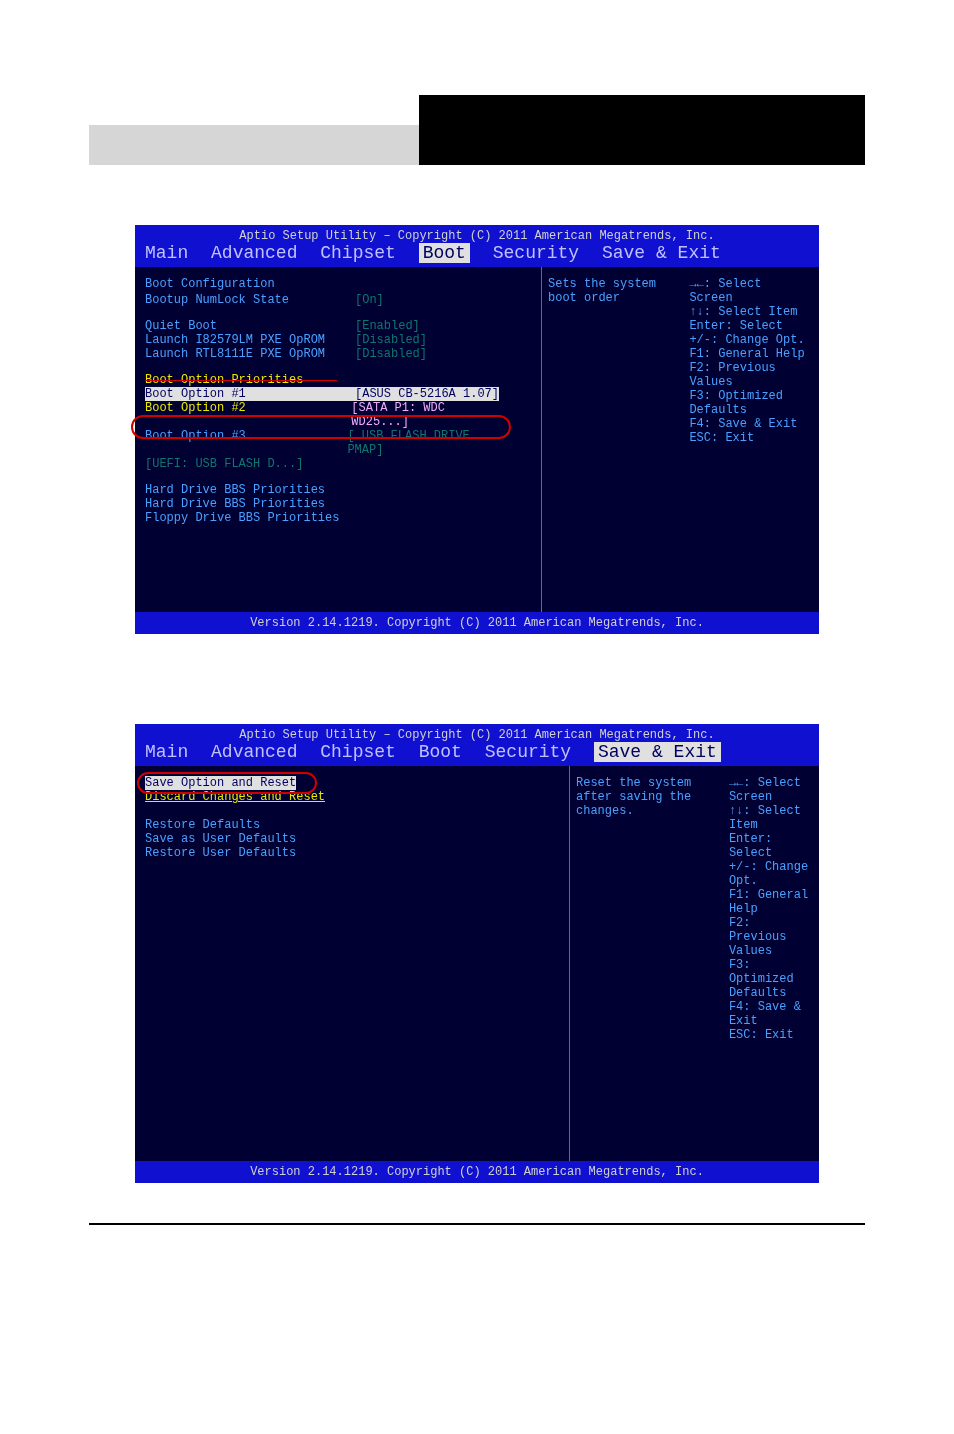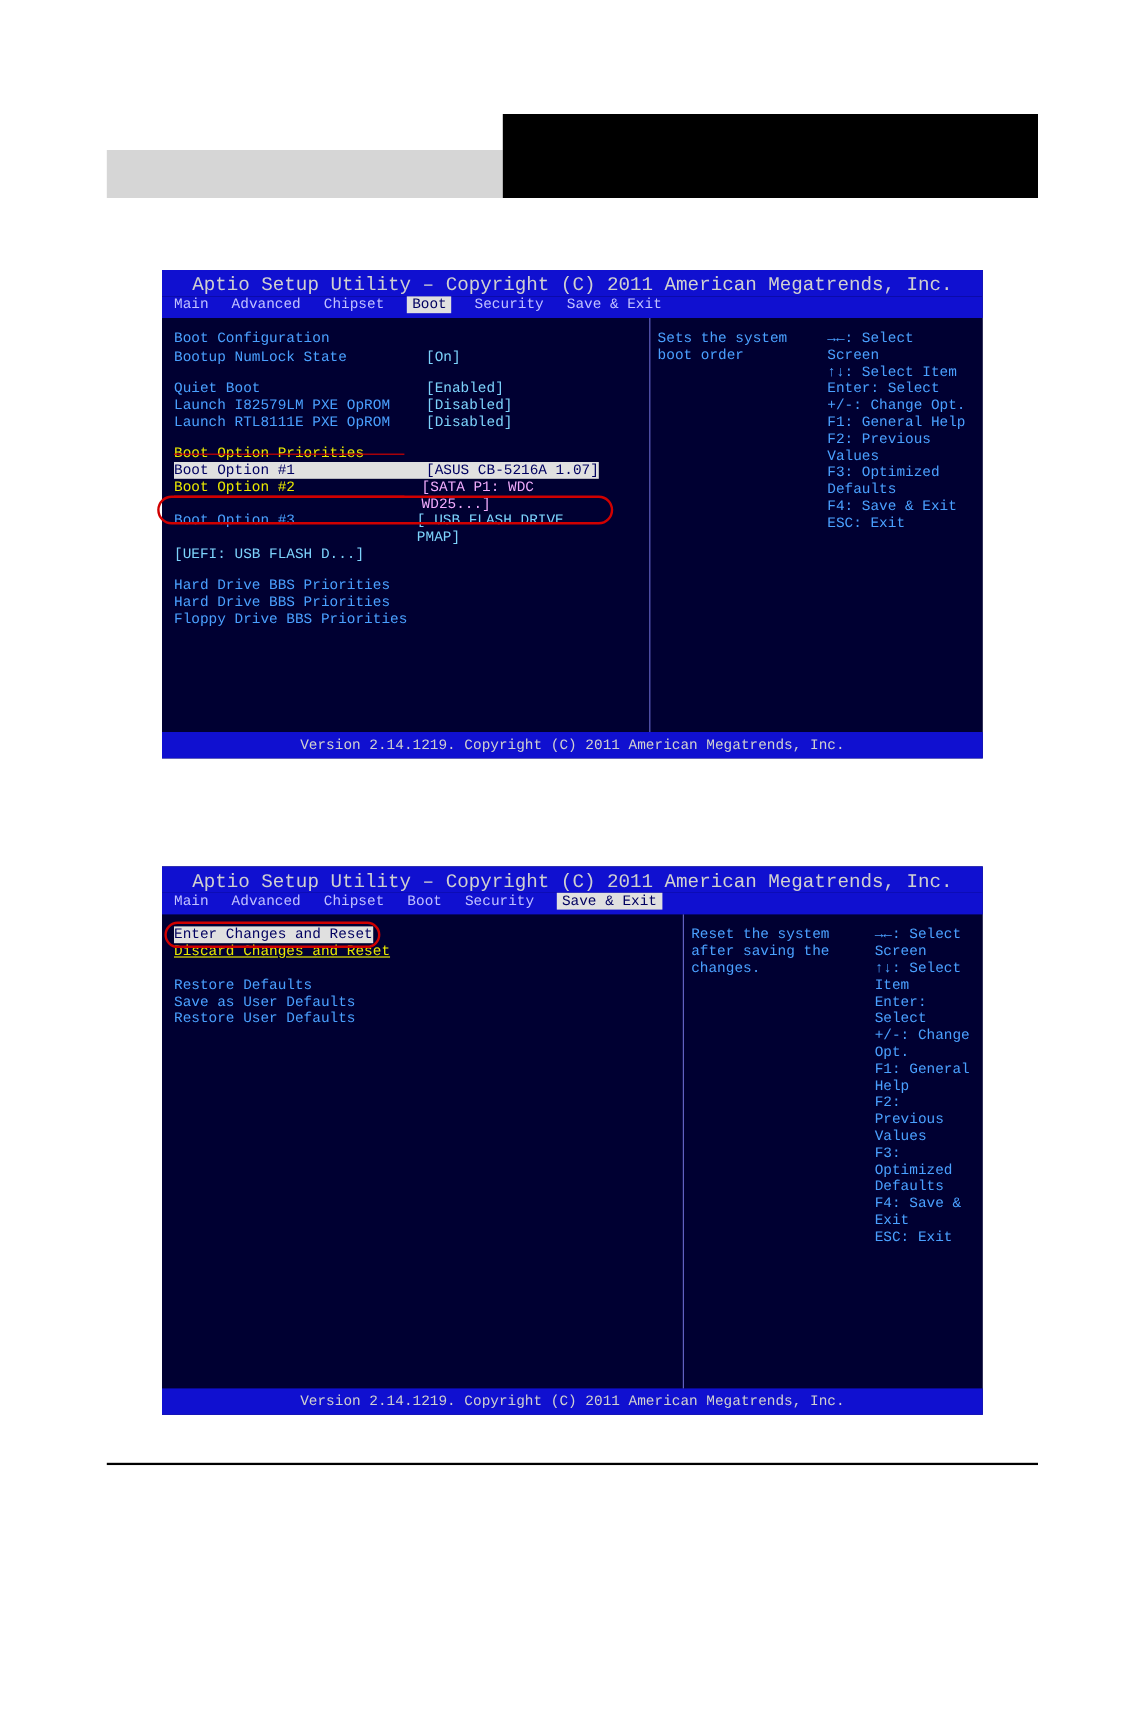--- a/index.html
+++ b/index.html
@@ -38,27 +38,27 @@
     font-size: 12px;
     letter-spacing: 0px;
     position: relative;
     margin-top: 60px;
   }
   .bios-titlebar {
     background: #1010d0;
     color: #d0d0d0;
     text-align: center;
     padding: 4px 0 0 0;
-    font-size: 16px;
+    font-size: 12px;
   }
   .bios-menubar {
     background: #1010d0;
     color: #c0c0ff;
     padding: 0 10px 4px 10px;
-    font-size: 12px;
+    font-size: 18px;
   }
   .bios-menubar span { margin-right: 12px; }
   .bios-menubar .active {
     background: #e0e0e0;
     color: #000060;
     padding: 0 4px;
   }
   .bios-body {
     display: flex;
     min-height: 345px;
@@ -73,21 +73,21 @@
     flex: 1;
     border-left: 1px solid #6060c0;
     padding: 10px 10px 10px 6px;
     display: flex;
     justify-content: space-between;
   }
   .bios-right .help-top { color: #4aa0ff; }
   .bios-right .help-keys { color: #4aa0ff; }
   .bios-row { display: flex; }
   .bios-row .label { width: 210px; color: #4aa0ff; }
-  .bios-row .val { color: #7dd3fc; }
+  .bios-row .val { color: #0f766e; }
   .bios-section-title { color: #e8e800; margin-bottom: 2px; }
   .bios-row.selected .label,
   .bios-row.selected .val {
     background: #e0e0e0;
     color: #000060;
     display: inline-block;
   }
   .struck .label, .struck .val { color: #e8e800; }
   .struck { position: relative; }
   .struck::after {
@@ -210,21 +210,21 @@
     <span>Main</span>
     <span>Advanced</span>
     <span>Chipset</span>
     <span>Boot</span>
     <span>Security</span>
     <span class="active">Save &amp; Exit</span>
   </div>
   <div class="bios-body" style="min-height:395px">
     <div class="bios-left" style="flex:0 0 400px">
       <div class="bios-row selected">
-        <div class="label" style="width:auto">Enter Changes and Reset</div>
+        <div class="label" style="width:auto">Save Option and Reset</div>
       </div>
       <div class="bios-row">
         <div class="label" style="width:auto;color:#e8e800;text-decoration:underline">Discard Changes and Reset</div>
       </div>
       <div style="height:14px"></div>
       <div class="bios-row">
           <div class="label" style="width:auto">Restore Defaults</div>
         </div>
       <div class="bios-row">
           <div class="label" style="width:auto">Save as User Defaults</div>

